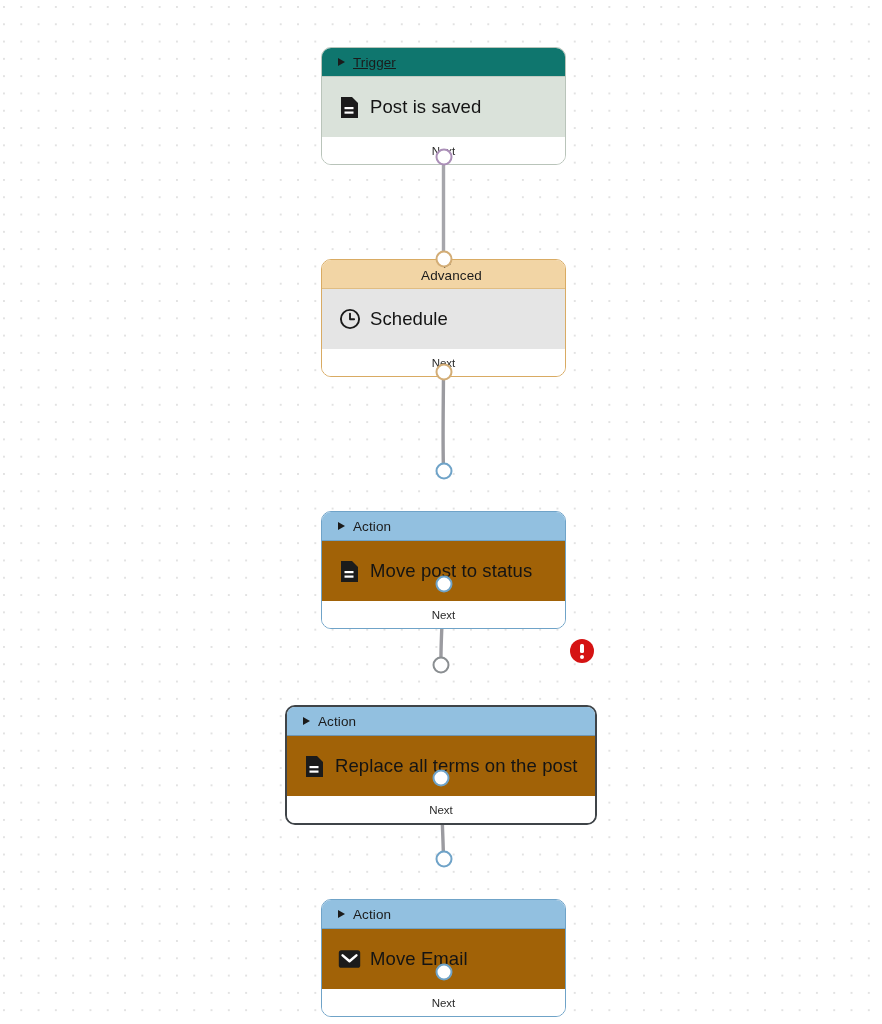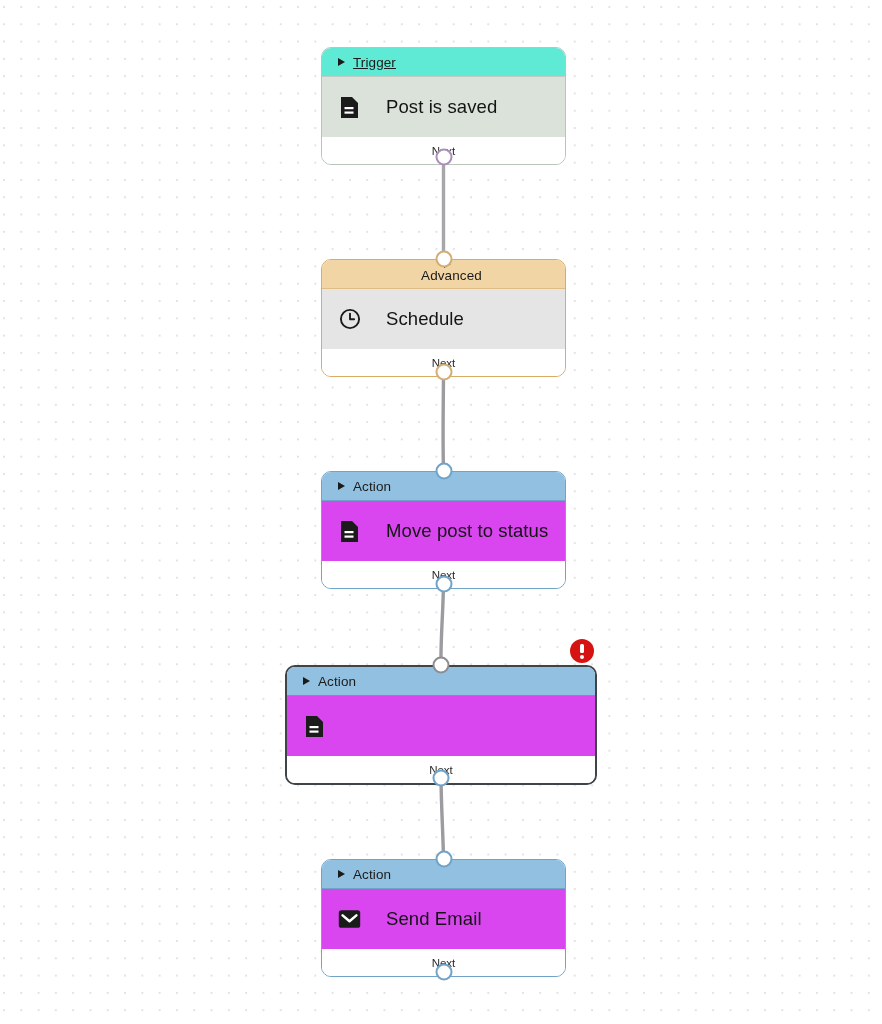--- a/index.html
+++ b/index.html
@@ -55,21 +55,21 @@
     border-top: 4.5px solid transparent;
     border-bottom: 4.5px solid transparent;
   }
   .node-divider { height: 1px; width: 100%; }
 
   .node-body {
     display: flex;
     align-items: center;
     height: 60px;
     padding: 0 14px 0 16px;
-    gap: 25px;
+    gap: 9px;
   }
   .node-title {
     font-size: 18.5px;
     color: #141414;
     white-space: nowrap;
     letter-spacing: 0.1px;
   }
   .node-icon {
     flex: 0 0 auto;
     width: 23px; height: 23px;
@@ -81,32 +81,32 @@
     background: #ffffff;
     display: flex;
     align-items: center;
     justify-content: center;
     font-size: 11.5px;
     color: #2b2b2b;
   }
 
   
   .n-trigger  { border: 1px solid #b9c4ba; }
-  .n-trigger .node-header { background: #5eead4; text-decoration: underline; }
+  .n-trigger .node-header { background: #0f766e; text-decoration: underline; }
   .n-trigger .node-body   { background: #dae2da; }
   .n-trigger .node-divider{ background: #c2cbc2; }
 
   .n-advanced { border: 1px solid #d9ab63; }
   .n-advanced .node-header { background: #f2d5a5; flex-direction: column; }
   .n-advanced .node-body   { background: #e5e5e5; }
   .n-advanced .node-divider{ background: #e0bd83; }
 
-  .n-action   { border: 1px solid #6fa3c8; }
+  .n-action   { border: 1px solid #6fa3c8; margin-top: 40px; }
   .n-action .node-header { background: #92c0e0; }
-  .n-action .node-body   { background: #d946ef; }
+  .n-action .node-body   { background: #a16207; }
   .n-action .node-divider{ background: #6fa3c8; }
 
   .n-selected { border: 2px solid #3f4448; }
   .n-selected .node-divider { background: #6f95b1; }
 
   
   .port {
     position: absolute;
     width: 17px; height: 17px;
     border-radius: 50%;
@@ -230,20 +230,21 @@
     </div>
     <div class="node-divider"></div>
     <div class="node-body">
       <span class="node-icon">
         <svg width="21" height="23" viewBox="0 0 21 23">
           <path d="M2 1 h11 l6 6 v15 H2 Z" fill="#1b1b1b"></path>
           <rect x="5.5" y="11" width="9" height="2.2" fill="#ffffff"></rect>
           <rect x="5.5" y="15.5" width="9" height="2.2" fill="#ffffff"></rect>
         </svg>
       </span>
+      <span class="node-title">Replace all terms on the post</span>
     </div>
     <div class="node-footer">Next</div>
   </div>
   <div class="port port-gray" style="left:441px; top:665px;"></div>
   <div class="port port-blue" style="left:441px; top:778px;"></div>
   <div class="error-badge" style="left:570px; top:639px;">
     <span class="bang"></span>
   </div>
 
   <div class="node n-action" style="left:321px; top:859px; width:245px;">
@@ -252,20 +253,20 @@
       <span>Action</span>
     </div>
     <div class="node-divider"></div>
     <div class="node-body">
       <span class="node-icon">
         <svg width="23" height="20" viewBox="0 0 23 20">
           <rect x="0.8" y="1.2" width="21.4" height="17.6" rx="2.6" fill="#1b1b1b"></rect>
           <path d="M4.6 6.4 L11.5 12.2 L18.4 6.4" fill="none" stroke="#ffffff" stroke-width="2.5" stroke-linecap="round" stroke-linejoin="round"></path>
         </svg>
       </span>
-      <span class="node-title">Send Email</span>
+      <span class="node-title">Move Email</span>
     </div>
     <div class="node-footer">Next</div>
   </div>
   <div class="port port-blue" style="left:443.5px; top:859px;"></div>
   <div class="port port-blue" style="left:443.5px; top:972px;"></div>
 
 </div>
 
 </body></html>

